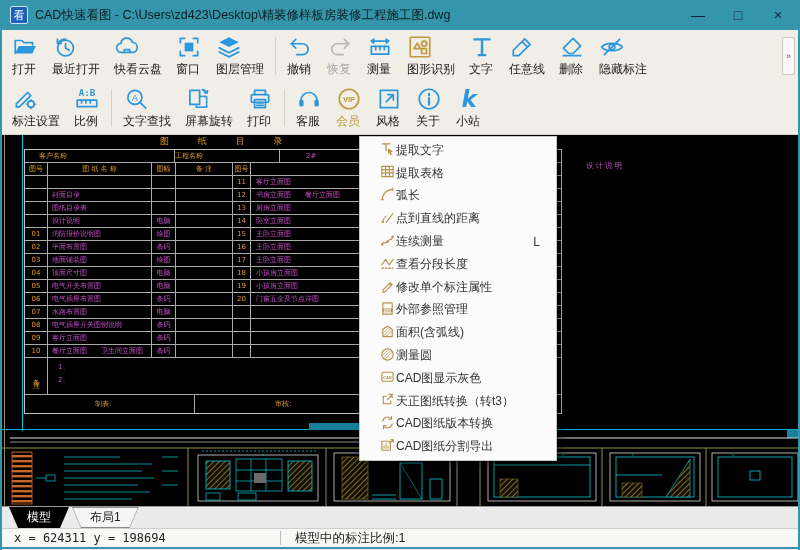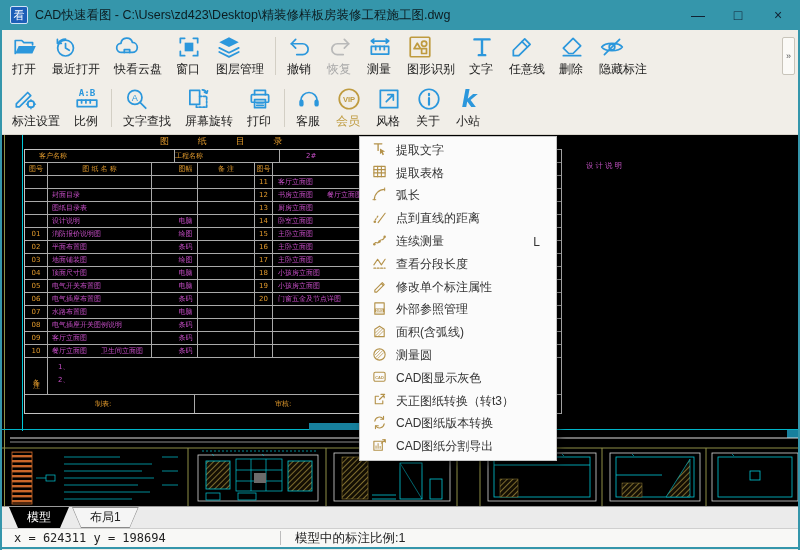--- a/index.html
+++ b/index.html
@@ -42,40 +42,40 @@
   .ct-row, .ct-band { display:flex; border-bottom:1px solid #a9a9a9; }
   .ct-band1 { height:13px; align-items:center; }
   .ct-head  { height:13px; align-items:center; color:#e0992c; }
   .ct-row   { height:13px; align-items:center; }
   .ct-rem   { height:37px; }
   .ct-foot  { height:18px; align-items:center; color:#e0992c; border-bottom:none; }
   .c { overflow:hidden; white-space:nowrap; height:100%; display:flex; align-items:center; border-right:1px solid #a9a9a9; }
   .c:last-child { border-right:none; }
   .c-n1 { width:23px; justify-content:center; color:#e0992c; }
   .c-nm1 { width:104px; padding-left:4px; color:#c74ec7; }
-  .c-sz { width:24px; justify-content:center; color:#c74ec7;margin-left:22px; }
+  .c-sz { width:24px; justify-content:center; color:#c74ec7; }
   .c-nt { width:57px; }
   .c-n2 { width:18px; justify-content:center; color:#e0992c; }
   .c-nm2 { flex:1; padding-left:5px; color:#c74ec7; }
   .hc { justify-content:center; color:#e0992c; }
   .b1-client { width:150px; padding-left:14px; color:#e0992c; }
   .b1-proj { width:105px; color:#e0992c; }
   .b1-no { flex:1; padding-left:26px; color:#c74ec7; }
   .rem-label { width:23px; border-right:1px solid #a9a9a9; color:#e0992c; display:flex; align-items:center;
                justify-content:center; writing-mode:vertical-lr; letter-spacing:3px; }
   .rem-body { flex:1; padding:3px 0 0 10px; color:#c74ec7; line-height:13px; }
   .f1 { width:170px; padding-left:70px; } .f2 { width:180px; padding-left:80px; } .f3 { flex:1; padding-left:90px; }
   
   .cad-notes { position:absolute; left:572px; top:16px; width:224px; color:#bb4fbb; }
   .notes-title { font-size:7.5px; margin:10px 0 10px 12px; letter-spacing:2px; }
   .note-line { font-size:6px; line-height:10.8px; white-space:nowrap; overflow:hidden; }
   
   .menu { position:absolute; left:357px; top:1px; width:198px; background:#fbfbfb; border:1px solid #c5c5c5;
           box-shadow:3px 3px 7px rgba(0,0,0,.5); padding:2px 0; z-index:20; font-family:"Liberation Sans",sans-serif; }
-  .menu-item { height:22.8px; display:flex; align-items:center; gap:9px; padding:0 16px 0 12px;
+  .menu-item { height:22.8px; display:flex; align-items:center; gap:1px; padding:0 16px 0 20px;
                font-size:12px; color:#333; cursor:default; }
   .menu-item svg { color:#b4924a; flex:none; }
   .menu-shortcut { margin-left:auto; font-size:12px; color:#333; }
   
   .tabbar { height:22px; background:#ebebeb; border-top:1px solid #9a9a9a; display:flex; align-items:flex-end;
             padding-left:7px; gap:3px; flex:none; }
   .tab { position:relative; height:21px; padding:0 18px; display:flex; align-items:center; font-size:12px;
          clip-path:polygon(0 0,100% 0,calc(100% - 9px) 100%,9px 100%); cursor:default; }
   .tab.active { background:#000; color:#fff; }
   .tab.inactive { background:#8a8a8a; color:#222; }

